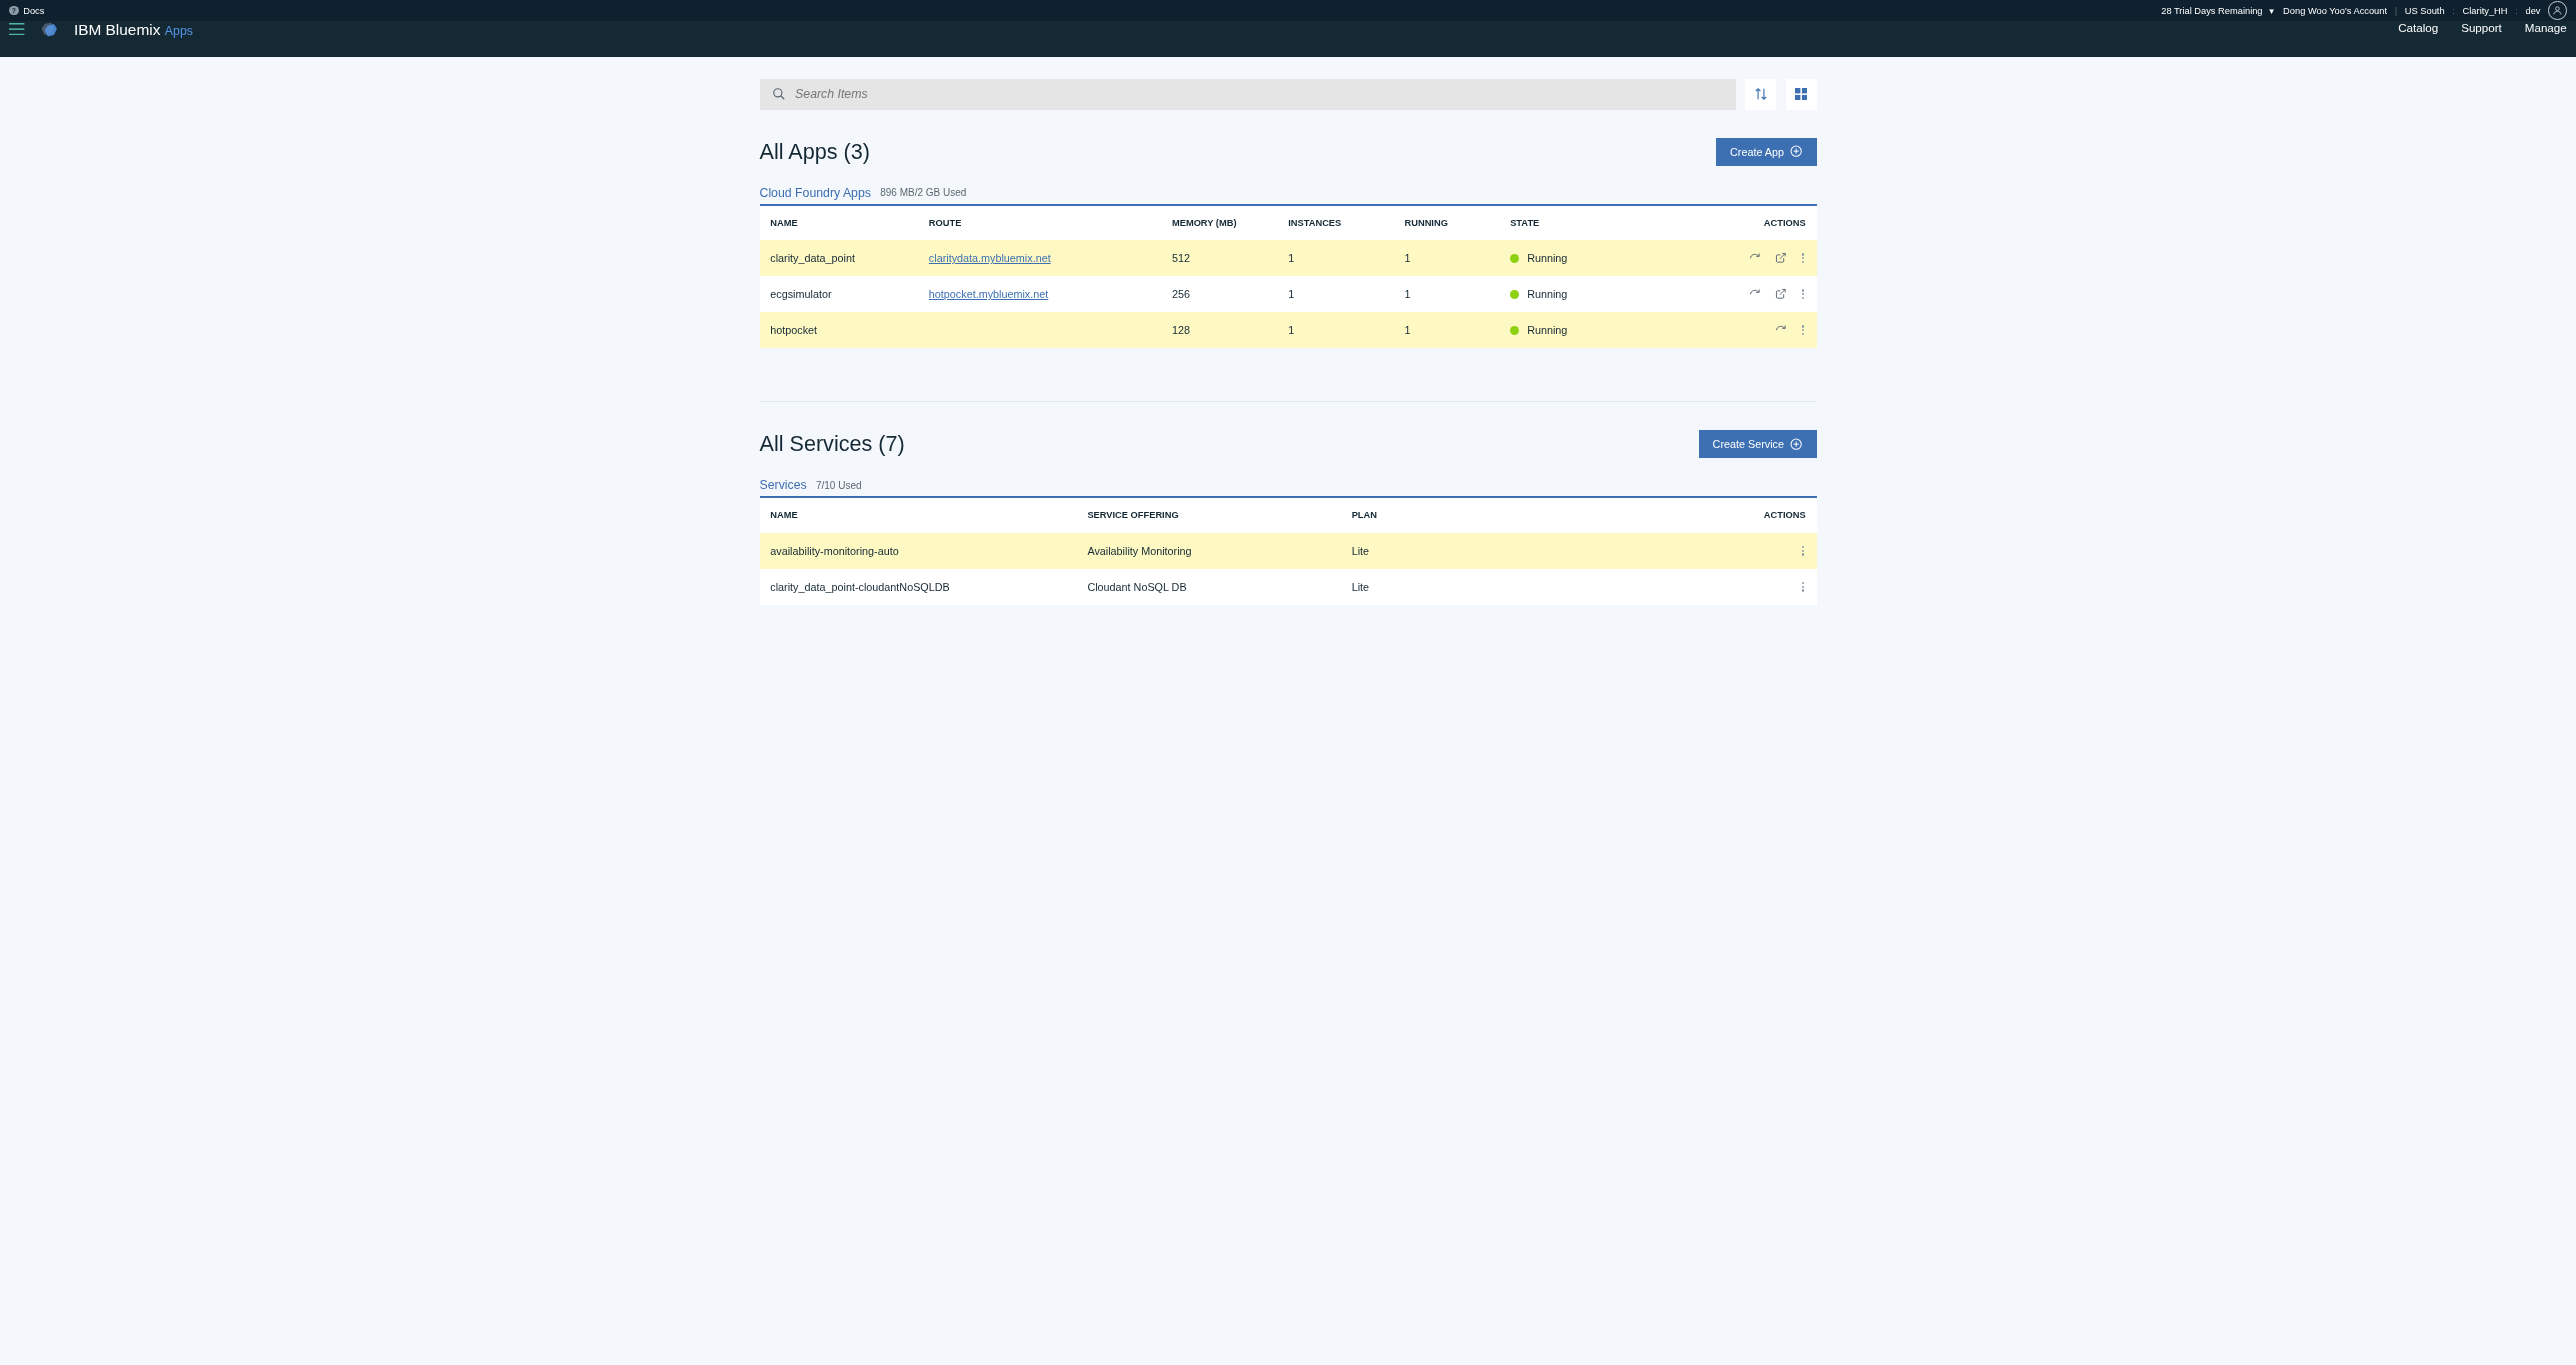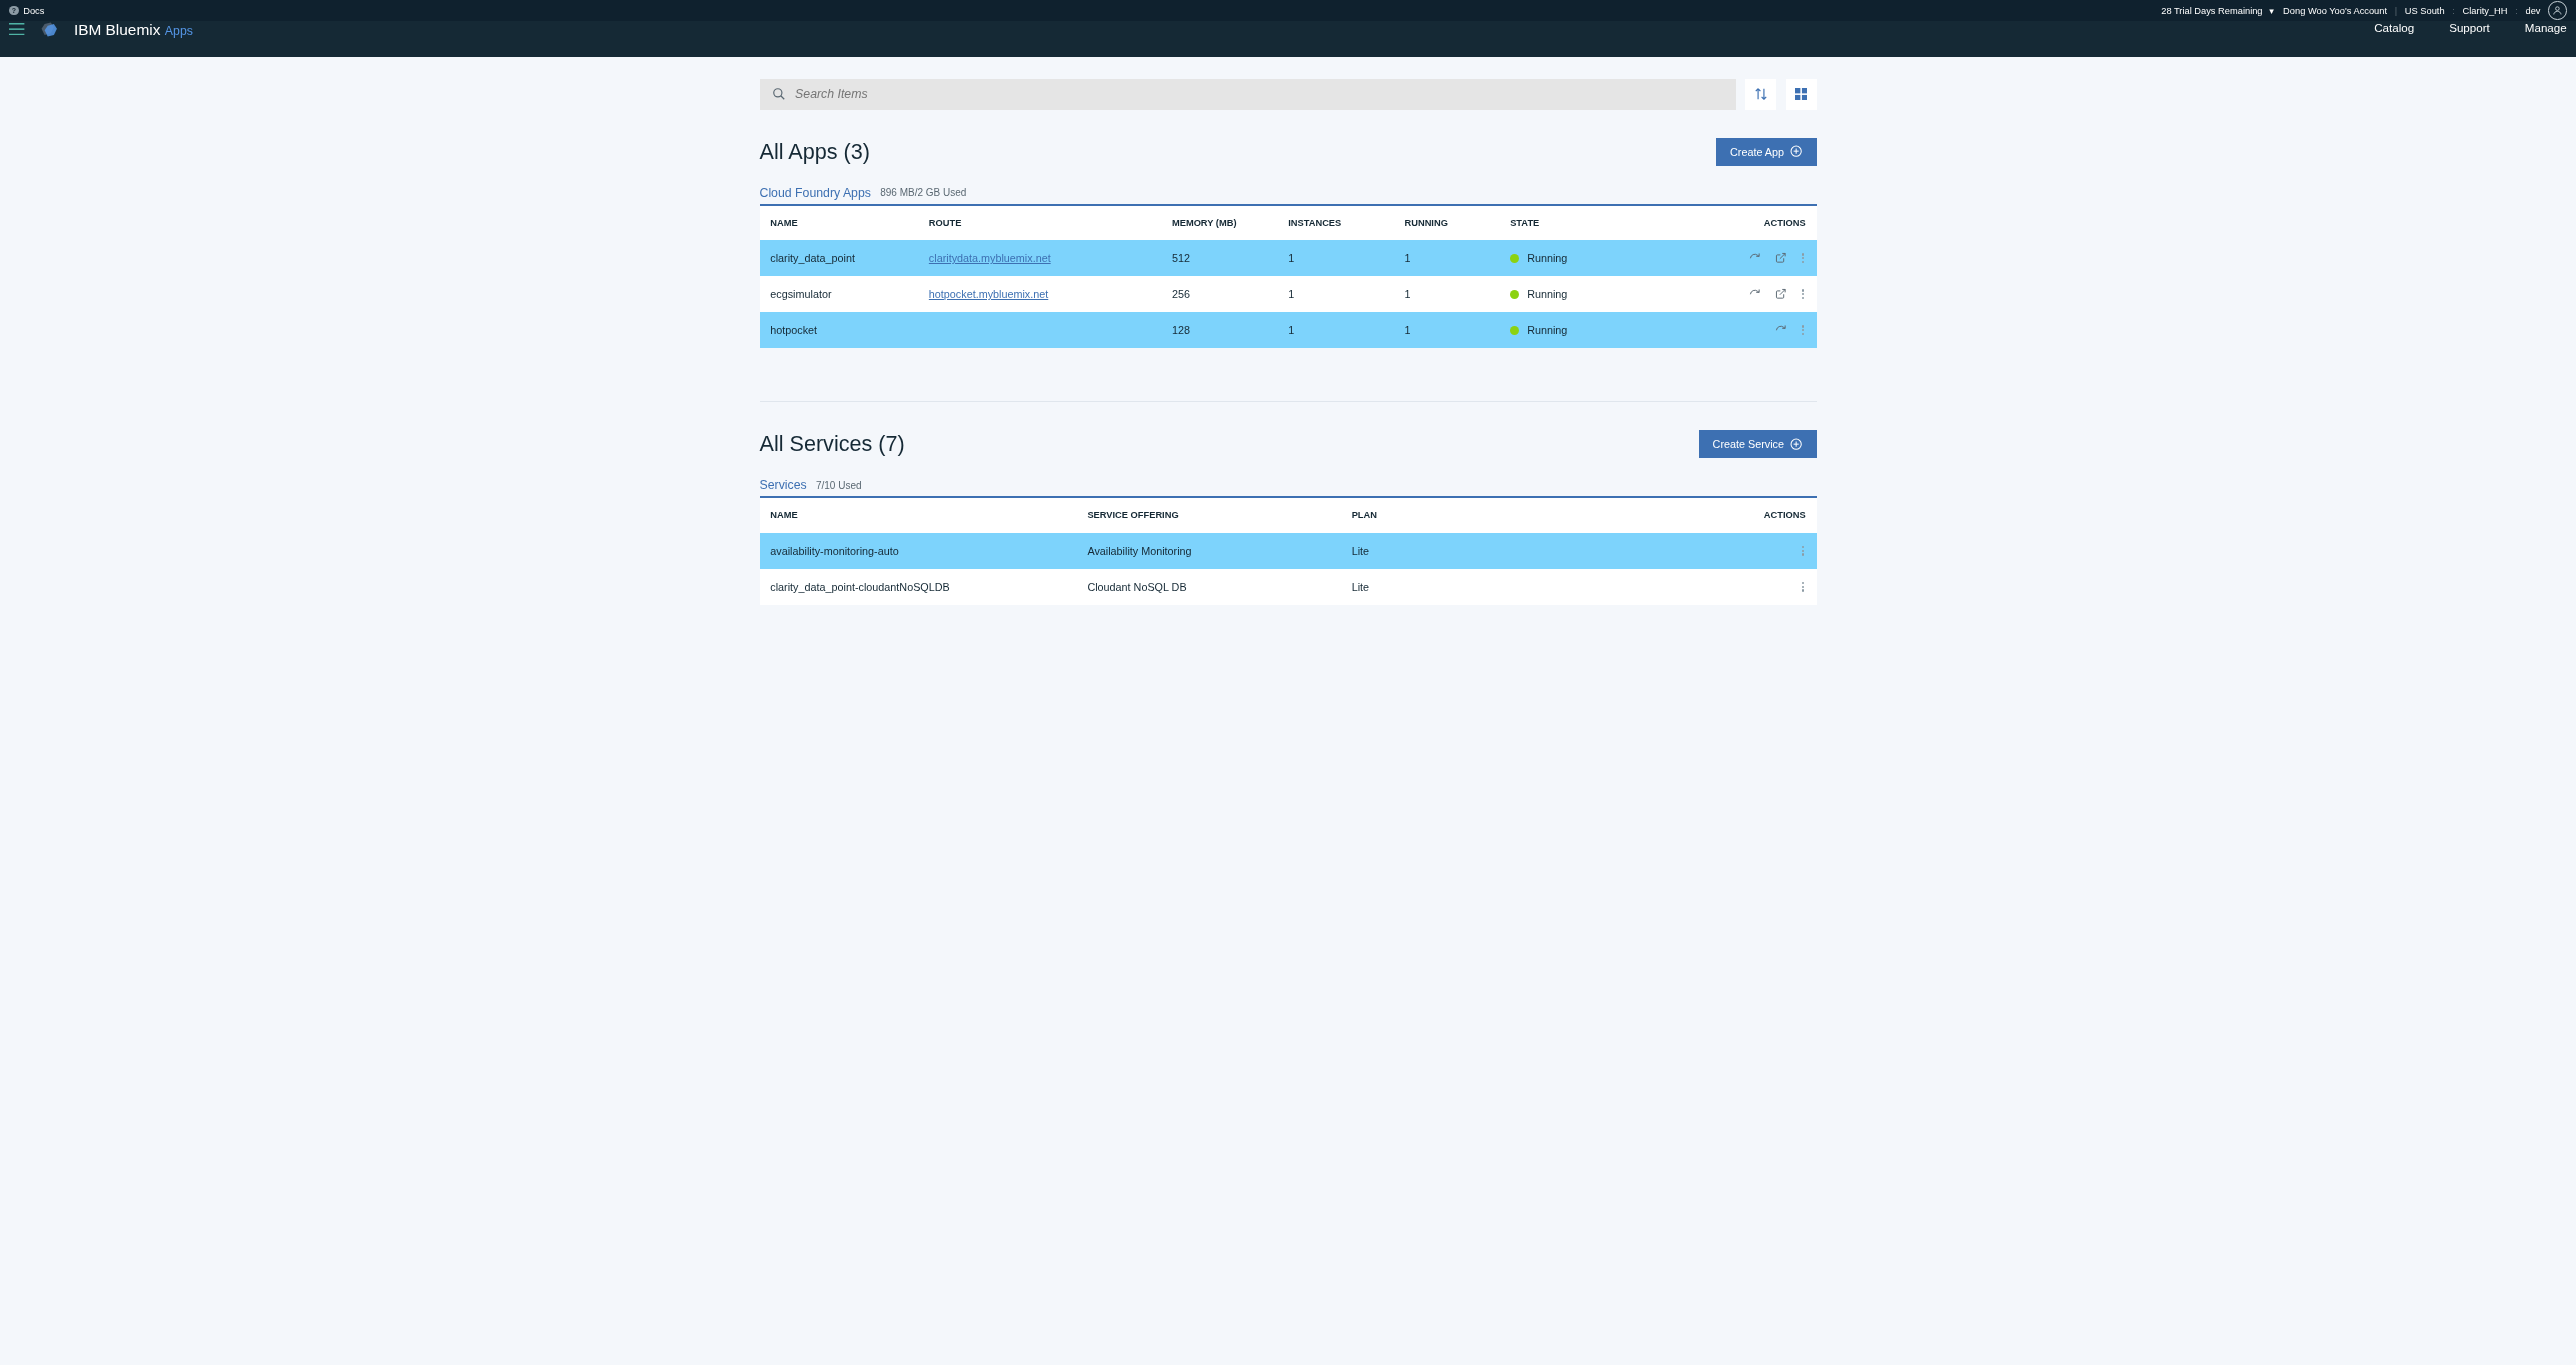--- a/index.html
+++ b/index.html
@@ -12,38 +12,38 @@
 .avatar-icon { width: 18.5px; height: 18.5px; border: 1.5px solid #c8d2d8; border-radius: 50%; display: flex; align-items: center; justify-content: center; }
 .avatar-icon svg { width: 10.8px; height: 10.8px; }
 .caret { font-size: 7.7px; margin-left: 3.1px; }
 .header { background: #152935; height: 36px; display: flex; align-items: flex-start; justify-content: space-between; padding: 0 9.3px; color: #fff; }
 .header-left { display: flex; align-items: center; gap: 15.4px; }
 .menu-icon { cursor: pointer; }
 .menu-icon svg { width: 15.4px; height: 12.3px; }
 .logo-icon { width: 18.5px; height: 18.5px; }
 .brand { font-size: 15.4px; font-weight: 300; }
 .crumb { color: #5596e6; font-size: 12.3px; margin-left: 1.5px; }
-.header-right { display: flex; align-items: center; gap: 35px; font-size: 11.6px; }
+.header-right { display: flex; align-items: center; gap: 23px; font-size: 11.6px; }
 .header-right span { cursor: pointer; }
 .main { max-width: 1057px; margin: 0 auto; padding: 21.6px 0 31px; }
 .search-row { display: flex; gap: 9.3px; margin-bottom: 28px; }
 .search-box { flex: 1; background: #e5e5e5; height: 31px; display: flex; align-items: center; padding: 0 12.3px; gap: 9.3px; }
 .search-box input { flex: 1; border: none; background: transparent; font-size: 12.3px; font-style: italic; color: #5a6872; outline: none; }
 .sq-btn { width: 31px; height: 31px; background: #fff; display: flex; align-items: center; justify-content: center; cursor: pointer; color: #3d70b2; }
 .section-head { display: flex; justify-content: space-between; align-items: center; margin-bottom: 20px; }
 .section-title { font-size: 21.6px; font-weight: 300; color: #152935; }
 .btn-primary { background: #3d70b2; color: #fff; border: none; padding: 0 14px; height: 28px; font-size: 10.8px; display: flex; align-items: center; gap: 6.2px; cursor: pointer; }
 .btn-primary svg { width: 12.3px; height: 12.3px; }
 .subtab { display: flex; align-items: center; gap: 9.3px; border-bottom: 2.3px solid #3d70b2; padding-bottom: 4px; margin-bottom: 0; }
 .subtab-label { color: #3d70b2; font-size: 12.3px; }
 .subtab-meta { color: #5a6872; font-size: 10px; }
 table { width: 100%; border-collapse: collapse; background: #fff; }
 thead th { text-align: left; font-size: 9.3px; font-weight: 700; color: #152935; padding: 12.3px 10.8px; background: #fff; }
 tbody tr { height: 36px; }
-tbody tr.even { background: #7dd3fc; }
+tbody tr.even { background: #fef9c3; }
 tbody td { padding: 0 10.8px; font-size: 10.8px; color: #152935; }
 .route-link { color: #3d70b2; text-decoration: underline; cursor: pointer; }
 .state-cell { display: flex; align-items: center; gap: 7.7px; }
 .state-dot { width: 9.3px; height: 9.3px; border-radius: 50%; background: #8cd211; }
 .actions-cell { display: flex; align-items: center; justify-content: flex-end; gap: 14px; }
 .action-icon { cursor: pointer; color: #5a6872; display: flex; align-items: center; }
 .action-icon svg { width: 11.6px; height: 11.6px; }
 .kebab { display: flex; flex-direction: column; gap: 1.5px; cursor: pointer; padding: 3.1px 1.5px; }
 .kebab span { width: 2.3px; height: 2.3px; background: #8c9ba5; border-radius: 50%; }
 .section-gap { height: 54px; border-bottom: 0.8px solid #e0e6ed; margin-bottom: 28px; }

